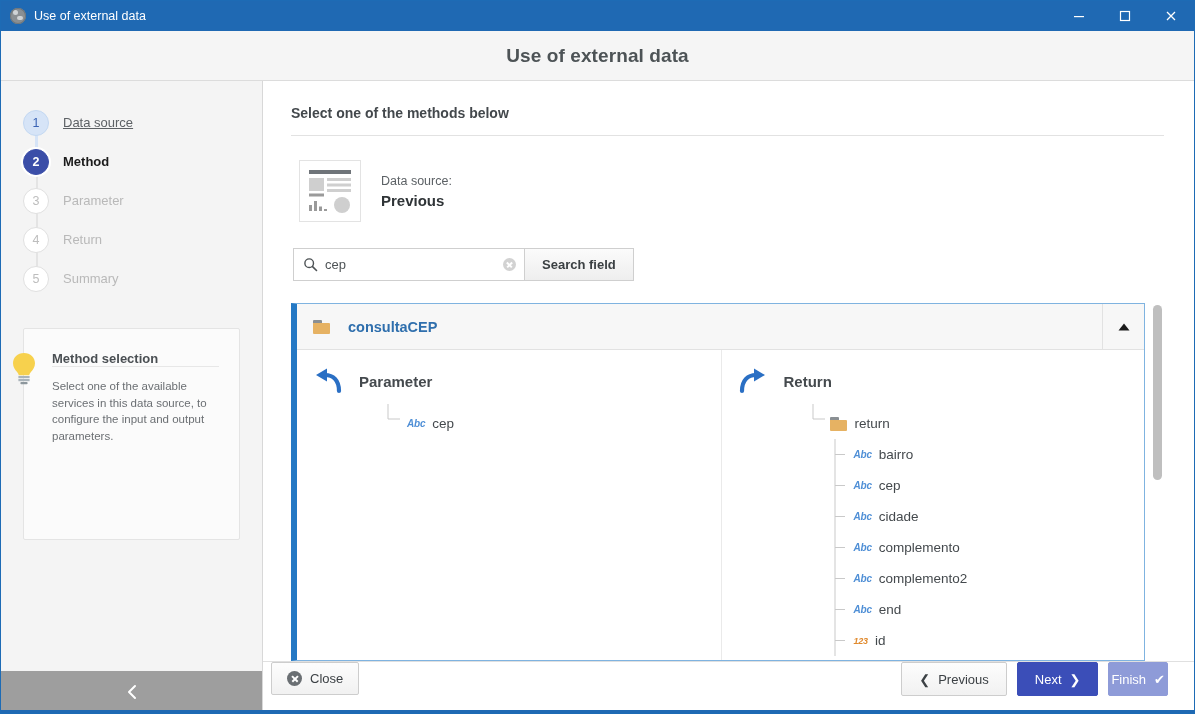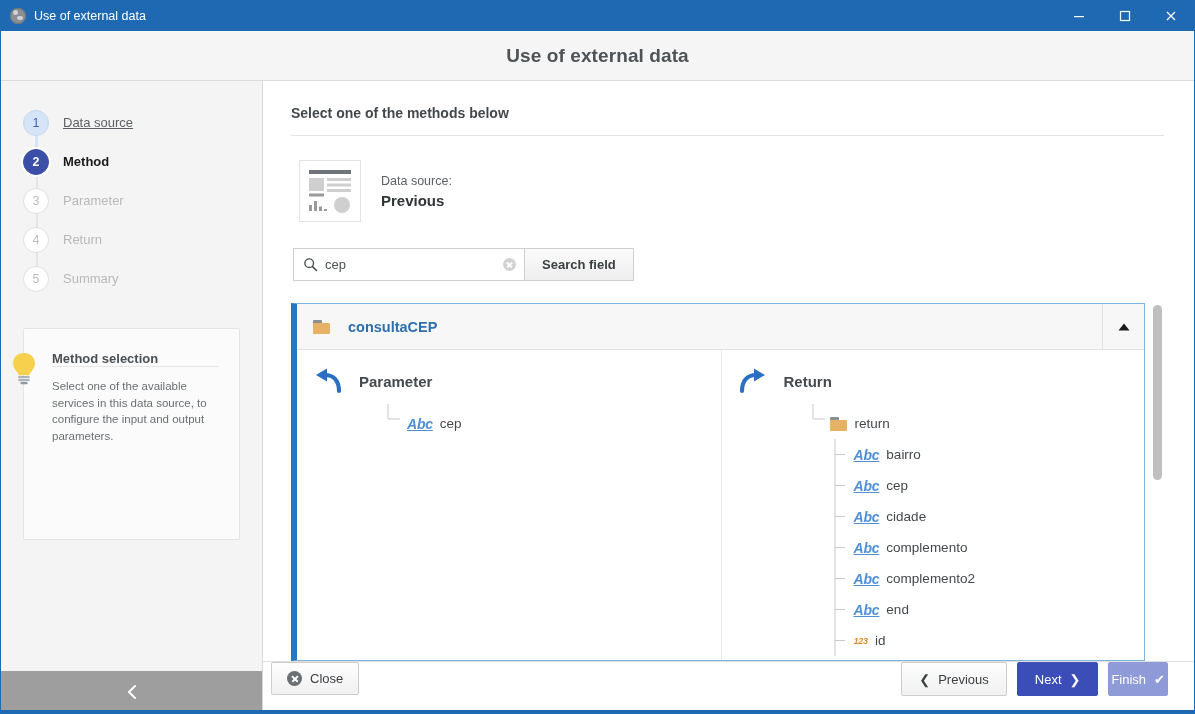--- a/index.html
+++ b/index.html
@@ -264,22 +264,22 @@
 
   
   .tree { margin-top: 14px; position: relative; }
   .tree-node {
     display: flex; align-items: center;
     height: 31px; position: relative;
   }
   .tree-indent-1 { padding-left: 72px; }
   .tree-indent-2 { padding-left: 96px; }
   .type-abc {
-    font-size: 14px; font-style: italic; font-weight: bold;
-    color: #4f8fd6; margin-right: 7px; letter-spacing: -.2px; text-decoration: underline;
+    font-size: 10px; font-style: italic; font-weight: bold;
+    color: #4f8fd6; margin-right: 7px; letter-spacing: -.2px;
   }
   .type-num {
     font-size: 9px; font-style: italic; font-weight: bold;
     color: #e08a2e; margin-right: 7px; letter-spacing: -.2px;
   }
   .node-label { font-size: 13.5px; color: #44494d; }
   .node-label.folder { color: #44494d; }
 
   .folder-ic { width: 17px; height: 14px; position: relative; flex: 0 0 17px; margin-right: 8px; }
   .folder-ic::before {

